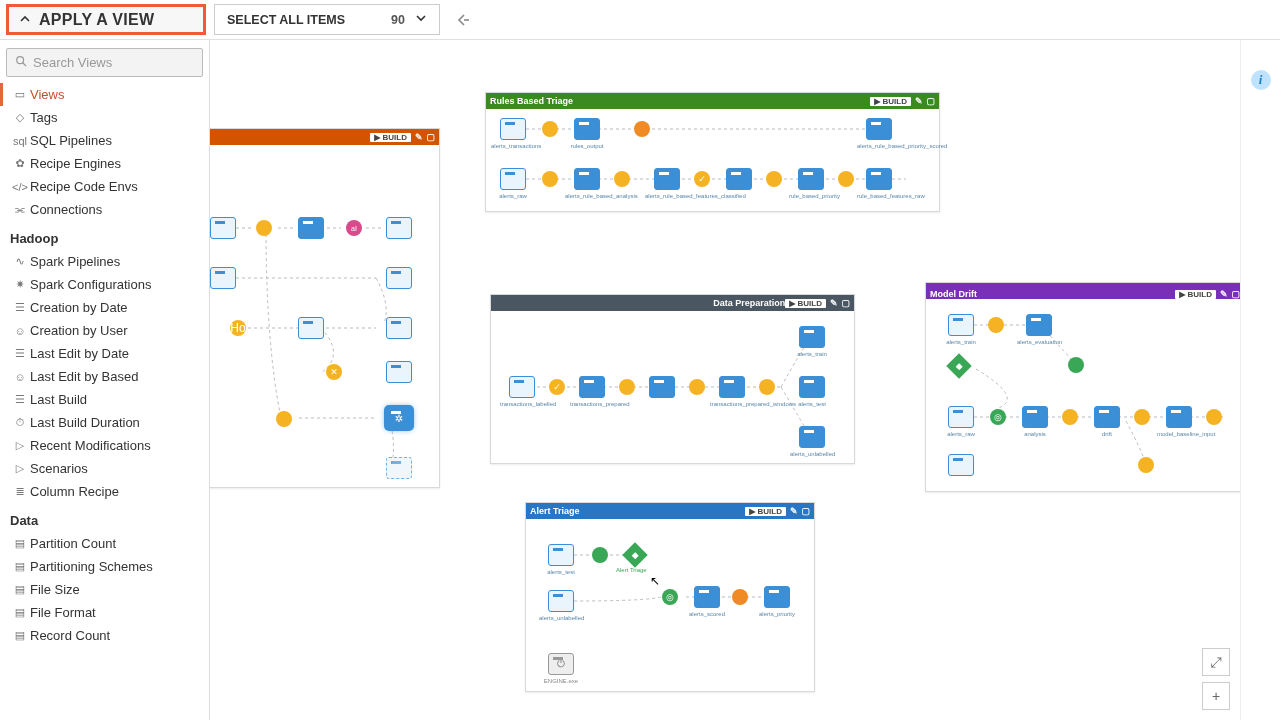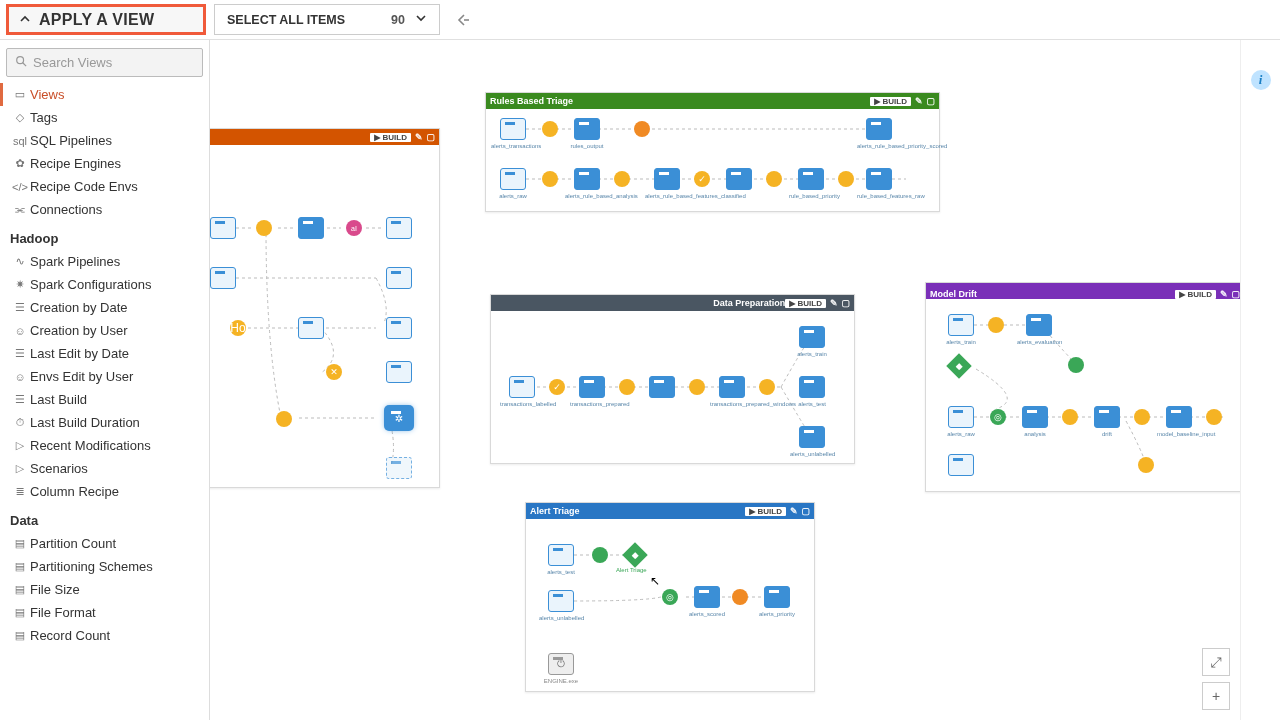--- a/index.html
+++ b/index.html
@@ -142,21 +142,21 @@
       <li>
         <span class="ico">☺</span>
         <span>Creation by User</span>
       </li>
       <li>
         <span class="ico">☰</span>
         <span>Last Edit by Date</span>
       </li>
       <li>
         <span class="ico">☺</span>
-        <span>Envs Edit by User</span>
+        <span>Last Edit by Based</span>
       </li>
       <li>
         <span class="ico">☰</span>
         <span>Last Build</span>
       </li>
       <li>
         <span class="ico">⏱</span>
         <span>Last Build Duration</span>
       </li>
       <li>

